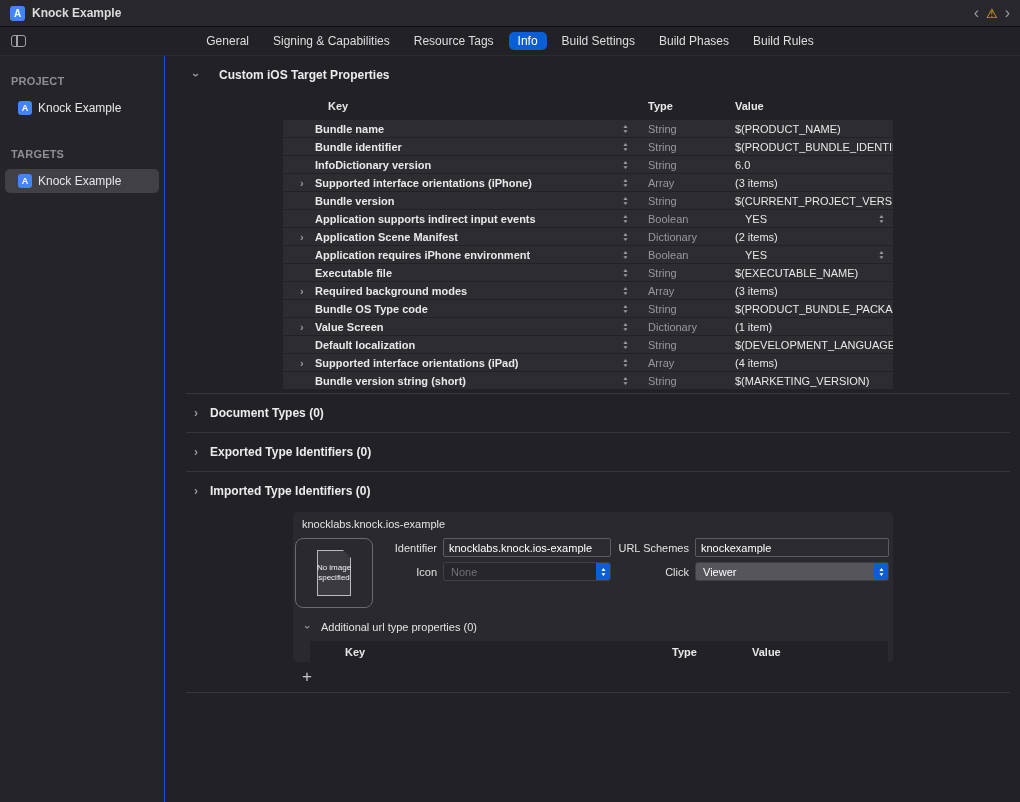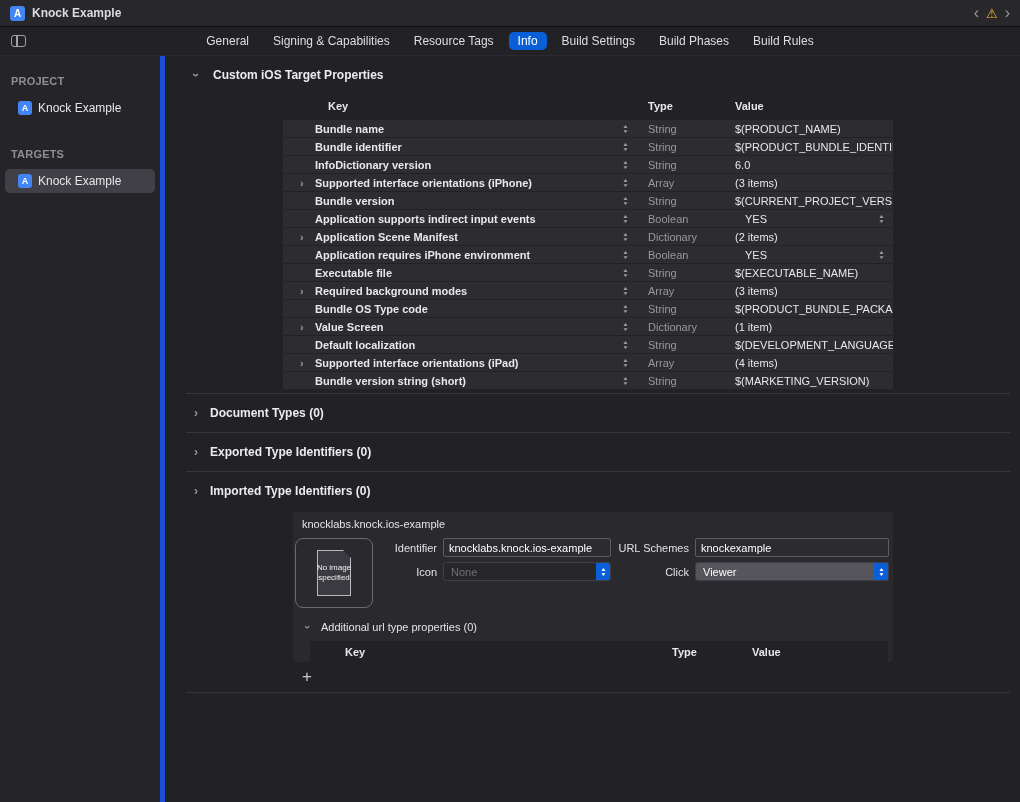--- a/index.html
+++ b/index.html
@@ -17,30 +17,30 @@
   
   .tabbar { height:29px; display:flex; align-items:center; justify-content:center; position:relative; border-bottom:1px solid #2c2c30; }
   .sidebar-toggle { position:absolute; left:11px; top:8px; cursor:default; }
   .st-box { width:15px; height:12px; border:1px solid #a0a0a6; border-radius:3px; display:block; position:relative; }
   .st-bar { position:absolute; left:4px; top:0; bottom:0; width:1.5px; background:#a0a0a6; }
   .tabs { display:flex; align-items:center; gap:6px; }
   .tab { font-size:12px; color:#dfdfe1; padding:2px 9px; border-radius:5px; white-space:nowrap; }
   .tab.active { background:#0b5fd6; color:#fff; }
 
   
-  .sidebar { position:absolute; left:0; top:56px; width:165px; bottom:0; background:#252529; border-right:5px solid #1d4ed8; padding-top:19px; }
+  .sidebar { position:absolute; left:0; top:56px; width:165px; bottom:0; background:#252529; border-right:1px solid #1d4ed8; padding-top:19px; }
   .side-header { font-size:11px; font-weight:bold; color:#8e8e93; padding-left:11px; letter-spacing:.2px; }
   .side-header.targets { margin-top:28px; }
   .side-item { height:24px; display:flex; align-items:center; gap:6px; padding-left:13px; margin:9px 5px 0 5px; border-radius:5px; font-size:12px; color:#e6e6e8; }
   .side-item.selected { background:#404046; }
   .mini-icon { width:14px; height:14px; border-radius:3px; background:#4385f5; color:#fff; font-size:9px; font-weight:bold; display:flex; align-items:center; justify-content:center; flex:0 0 auto; }
 
   
   .main { position:absolute; left:166px; top:56px; right:0; bottom:0; padding:0 10px 0 20px; overflow:hidden; }
-  .section-header { margin-top:11px; height:16px; display:flex; align-items:center; gap:12px; padding-left:5px; }
+  .section-header { margin-top:11px; height:16px; display:flex; align-items:center; gap:18px; padding-left:5px; }
   .sec-title { font-weight:bold; font-size:12px; color:#ececee; white-space:nowrap; }
   .chev { color:#98989d; font-size:12px; font-weight:bold; width:10px; text-align:center; display:inline-block; flex:0 0 auto; }
   .chev.down { transform:rotate(90deg); }
   .chev.small { font-size:11px; }
 
   
   .props-table { margin:15px 0 4px 97px; width:610px; font-size:11px; }
   .thead { display:grid; grid-template-columns:352px 87px 1fr; height:16px; align-items:center; font-weight:bold; color:#e8e8ea; margin-bottom:6px; }
   .th-key { padding-left:45px; }
   .th-type,.th-value { padding-left:13px; }

